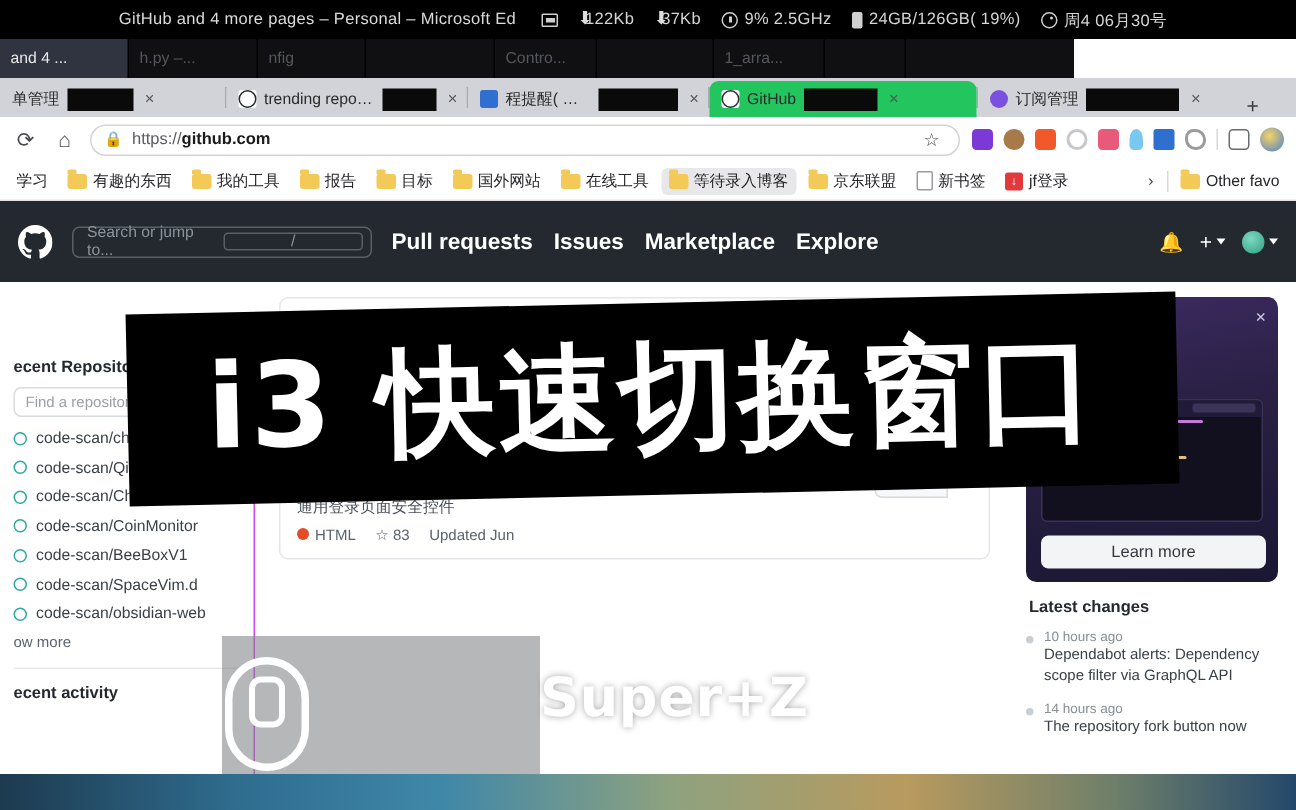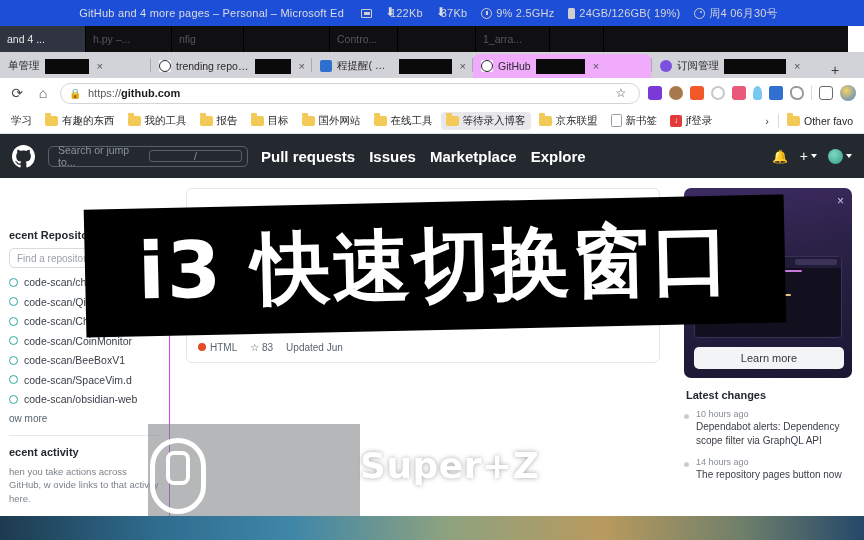--- a/index.html
+++ b/index.html
@@ -6,41 +6,41 @@
   html,body { width:864px; height:540px; overflow:hidden; }
   body {
     font-family: "Liberation Sans", "DejaVu Sans", sans-serif;
     background:#fff;
     position:relative;
   }
 
   
   #i3-status {
     position:absolute; left:0; top:0; width:864px; height:26px;
-    background:#1d4ed8;
+    background:#000000;
     display:flex; align-items:center; justify-content:center;
     color:#d6d6d6; font-size:11px; letter-spacing:.2px;
     white-space:nowrap;
   }
   #i3-status .seg { display:flex; align-items:center; gap:4px; padding:0 7px; }
   #i3-status .ttl { color:#dcdcdc; padding-right:10px; }
   .mini-ico { display:inline-block; width:11px; height:11px; position:relative; }
   .ico-monitor { border:1.4px solid #cfcfcf; border-radius:1px; width:11px; height:9px; }
   .ico-monitor:after { content:""; position:absolute; left:2px; top:2px; width:6px; height:3px; background:#cfcfcf;}
   .ico-dl { width:0;height:0; }
   .ico-dl:before{ content:"⬇"; position:absolute; left:-1px; top:-8px; font-size:12px; color:#dcdcdc;}
   .ico-clock { border:1.4px solid #cfcfcf; border-radius:50%; width:11px;height:11px;}
   .ico-clock:after{ content:""; position:absolute; left:4px; top:2px; width:1.4px;height:4px; background:#cfcfcf;}
   .ico-bat { width:7px;height:11px; background:#cfcfcf; border-radius:1.5px; }
   .ico-cal { border:1.4px solid #cfcfcf; border-radius:50%; width:11px;height:11px;}
   .ico-cal:after{ content:""; position:absolute; left:4.2px; top:2px; width:2px;height:2px; background:#cfcfcf; border-radius:50%;}
 
   
   #i3-tabs {
-    position:absolute; left:0; top:26px; width:848px; height:26px;
+    position:absolute; left:0; top:26px; width:716px; height:26px;
     background:#101013; display:flex; overflow:hidden;
   }
   #i3-tabs .wt {
     flex:1 1 0; min-width:0; height:26px; display:flex; align-items:center;
     padding:0 7px; font-size:10.5px; color:#6d6f75; white-space:nowrap;
     overflow:hidden; text-overflow:ellipsis; border-right:1px solid #000;
   }
   #i3-tabs .wt.focus { background:#2f3440; color:#e8e8ea; }
   #i3-tabs .wt.dim   { color:#55575d; }
 
@@ -49,21 +49,21 @@
 
   .edge-tabstrip {
     height:26px; background:#d2d3d8; display:flex; align-items:flex-end;
     padding-left:0px; position:relative;
   }
   .etab {
     height:24px; display:flex; align-items:center; gap:5px;
     padding:0 6px 0 8px; font-size:10.5px; color:#2b2b2b;
     border-radius:6px 6px 0 0; position:relative; white-space:nowrap; overflow:hidden;
   }
-  .etab.active { background:#f0abfc;margin-top:20px; }
+  .etab.active { background:#22c55e;margin-top:20px; }
   .etab.inact { background:#d2d3d8;text-align:right; }
   .etab .tlabel { overflow:hidden; text-overflow:ellipsis; }
   .etab .tclose { color:#555; font-size:11px; margin-left:3px; }
   .tab-sep { width:1px; height:14px; background:#a9aab0; align-self:center; }
   .redact { background:#0a0a0a; display:inline-block; height:15px; vertical-align:middle;}
   .fav { width:12px;height:12px; flex:0 0 12px; border-radius:2px; }
   .fav.gh { background:#fff; position:relative; }
   .fav.gh:after{ content:""; position:absolute; inset:0; border:1.6px solid #24292e; border-radius:50%;}
   .fav.blue { background:#2f6fd0; border-radius:2px; }
   .fav.purple{ background:#7b4fe0; border-radius:50%; }
@@ -95,21 +95,21 @@
   .folder:before{ content:""; position:absolute; top:-2.4px; left:0; width:6px;height:2.4px;
                   background:#f3ca58; border-radius:1px 1px 0 0;}
   .pagefav { width:11px;height:13px; border:1.2px solid #9a9aa0; border-radius:1.5px; background:#fff; flex:0 0 11px;}
   .redfav { width:12px;height:12px; background:#e23a3a; border-radius:2px; color:#fff; font-size:8px;
             display:flex;align-items:center;justify-content:center; flex:0 0 12px;}
   .bm-chev { margin-left:auto; color:#444; font-size:11px; padding:0 6px;}
   .bm-divider{ width:1px;height:14px;background:#d8d8dc;}
 
   
   .gh-header {
-    height:44px; background:#24292f; display:flex; align-items:center; gap:13px; padding:0 12px;
+    height:54px; background:#24292f; display:flex; align-items:center; gap:13px; padding:0 12px;
   }
   .gh-logo { width:23px;height:23px; color:#fff; flex:0 0 23px;}
   .gh-search {
     width:200px; height:21px; border:1px solid #57606a; border-radius:5px;
     display:flex; align-items:center; padding:0 5px 0 9px;
   }
   .gh-search span { font-size:10.5px; color:#8b949e; flex:1; }
   .slashkey { border:1px solid #57606a; border-radius:3px; font-size:8px; color:#8b949e;
               width:12px;height:12px; display:flex;align-items:center;justify-content:center;}
   .gh-nav { display:flex; gap:14px; }
@@ -453,21 +453,20 @@
             <span class="repo-name">code-scan/SpaceVim.d</span>
           </div>
           <div class="repo-item">
             <span class="repo-dot"></span>
             <span class="repo-name">code-scan/obsidian-web</span>
           </div>
         </div>
       <div class="showmore">ow more</div>
       <div class="hr"></div>
       <div class="sec-title">ecent activity</div>
-      <div class="act-text">hen you take actions across GitHub, w ovide links to that activity here.</div>
     </div>
 
     <div class="gh-center">
       <div class="feed-card">
         <div style="height:18px;"></div>
         <div class="repo-meta">
           <span><span class="lang-dot"></span><span>HTML</span></span>
           <span>☆ <span>83</span></span>
           <span>Updated Jun 29</span>
         </div>
@@ -536,21 +535,21 @@
             <span class="lc-bullet"></span>
             <div>
               <div class="lc-time">10 hours ago</div>
               <div class="lc-text">Dependabot alerts: Dependency scope filter via GraphQL API</div>
             </div>
           </div>
           <div class="lc-item">
             <span class="lc-bullet"></span>
             <div>
               <div class="lc-time">14 hours ago</div>
-              <div class="lc-text">The repository pages button now</div>
+              <div class="lc-text">The repository fork button now</div>
             </div>
           </div>
         </div>
     </div>
   </div>
 
   <div class="wallpaper"></div>
 </div>
 
 <div id="mouse-panel"></div>

